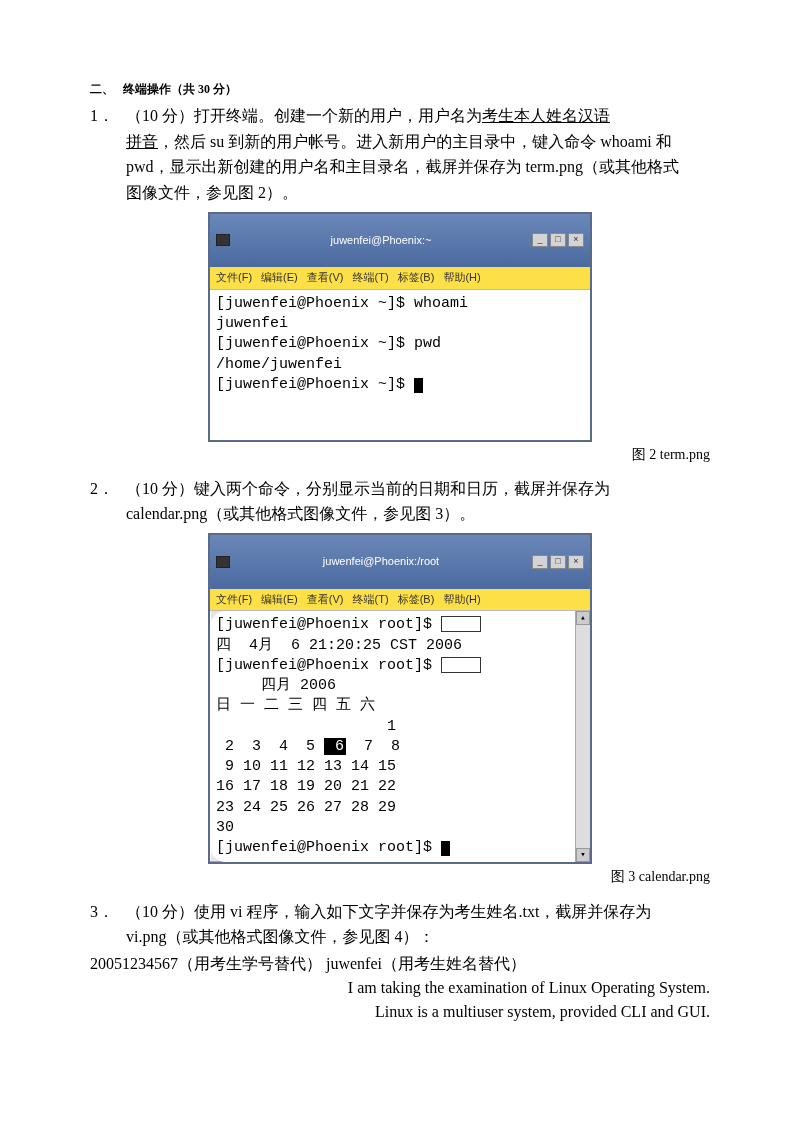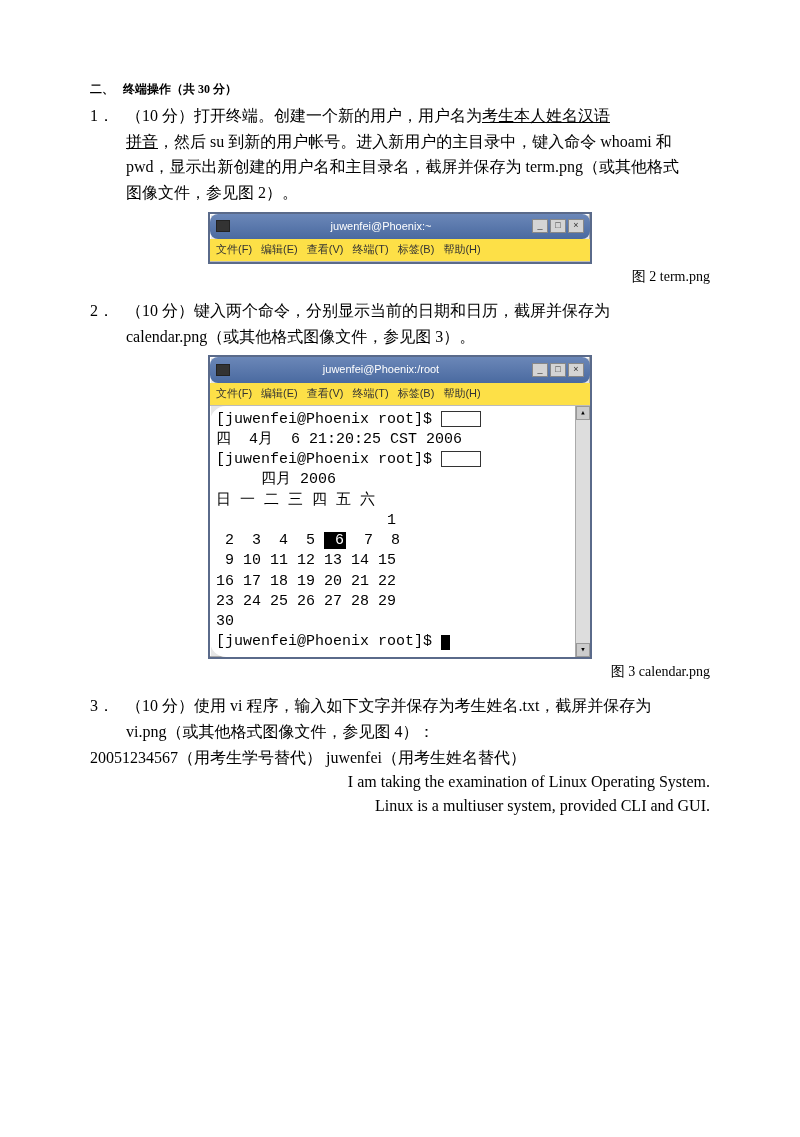--- a/index.html
+++ b/index.html
@@ -46,26 +46,25 @@
   .term-win {
     border: 2px solid #5a6a8a;
     background: #e6e6e6;
     width: 380px;
     box-shadow: inset -1px -1px 0 #aaa, inset 1px 1px 0 #fff;
   }
   .term-titlebar {
     background: linear-gradient(#6b87b8, #4a6aa0);
     color: #fff;
     font-size: 11px;
-    padding: 4px 6px;
+    padding: 18px 6px;
     display: flex;
     align-items: center;
     justify-content: space-between;
     font-family: sans-serif;
-    border-radius: 8px;
   }
   .tb-left { display:flex; align-items:center; gap:4px; }
   .tb-icon {
     width:12px; height:10px; background:#333; display:inline-block;
     border:1px solid #222;
   }
   .tb-title { flex:1; text-align:center; }
   .tb-btns { display:flex; gap:2px; }
   .tb-btn {
     width:14px; height:12px; background:#d4d4d4; border:1px solid #888;
@@ -149,20 +148,28 @@
       </span>
     </div>
     <div class="term-menubar">
       <span>文件(F)</span>
       <span>编辑(E)</span>
       <span>查看(V)</span>
       <span>终端(T)</span>
       <span>标签(B)</span>
       <span>帮助(H)</span>
     </div>
+    <div class="term-body"><span>[juwenfei@Phoenix ~]$ whoami</span>
+<span>juwenfei</span>
+<span>[juwenfei@Phoenix ~]$ pwd</span>
+<span>/home/juwenfei</span>
+<span>[juwenfei@Phoenix ~]$ </span><span class="cursor-blk"></span>
+
+
+</div>
   </div>
 </div>
 <div class="caption">图 2 term.png</div>
 
 <div class="item">
   <div class="item-num">2．</div>
   <div class="item-body">
     <span>（10 分）</span><span>键入两个命令，分别显示当前的日期和日历，截屏并保存为</span>
     <span class="bold">calendar.png</span><span>（或其他格式图像文件，参见图 3）。</span>
   </div>

